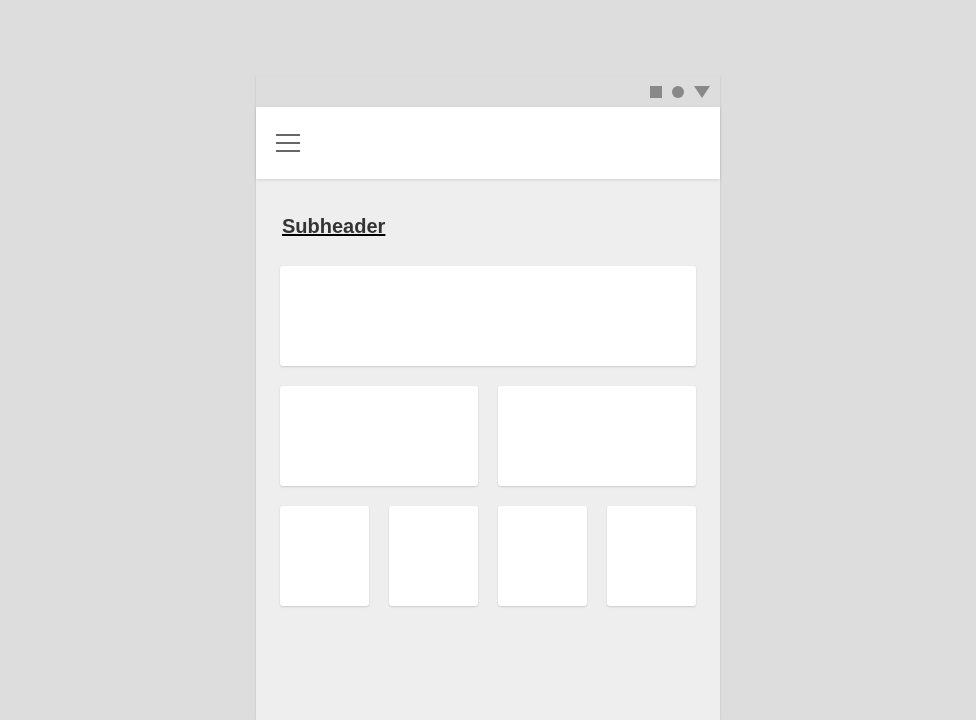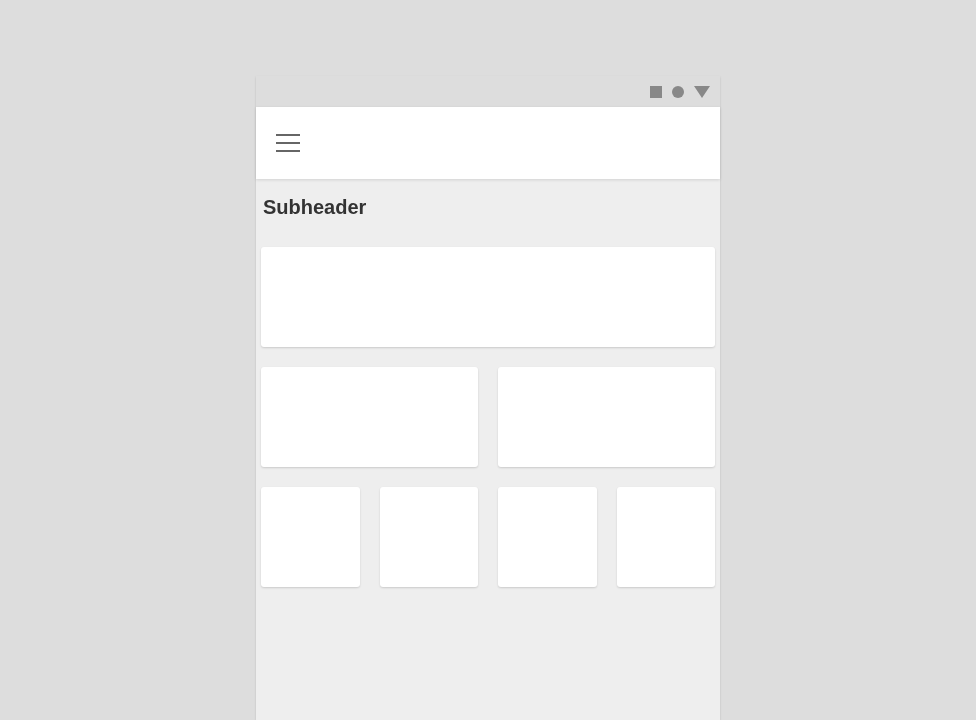--- a/index.html
+++ b/index.html
@@ -71,23 +71,24 @@
     cursor: pointer;
   }
   .hamburger span {
     display: block;
     height: 2px;
     background: #666666;
     width: 100%;
   }
 
   .content {
-    padding: 5px;
+    padding: 24px;
     height: 541px; 
     box-sizing: border-box;
+    text-decoration: underline;
   }
 
   .subheader {
     font-size: 20px;
     font-weight: 600;
     color: #333333;
     margin: 12px 0 28px 2px;
   }
 
   .card {

